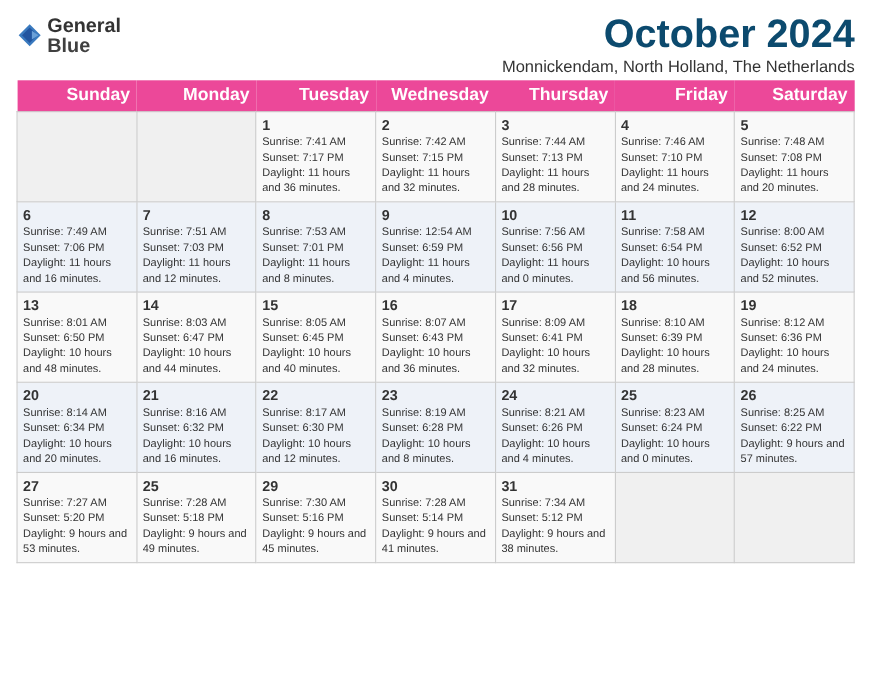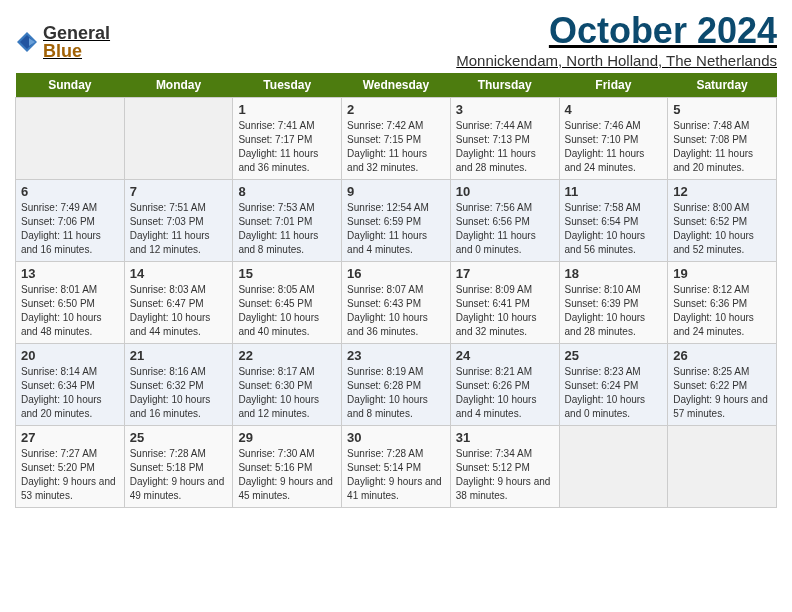--- a/index.html
+++ b/index.html
@@ -6,43 +6,42 @@
     body {
       font-family: Arial, sans-serif;
       background: #fff;
       width: 792px;
       min-height: 612px;
       padding: 10px 15px 15px;
     }
     .header {
       display: flex;
       justify-content: space-between;
-      align-items: center;
+      align-items: flex-start;
       margin-bottom: 4px;
-      text-decoration: underline;
     }
     .logo {
       display: flex;
       align-items: center;
       margin-top: 4px;
     }
     .logo-text {
       display: flex;
       flex-direction: column;
       line-height: 1;
     }
     .logo-general {
       font-size: 18px;
       font-weight: bold;
       color: #333;
     }
     .logo-blue {
       font-size: 18px;
       font-weight: bold;
-      color: #a16207;
+      color: #404040;
     }
     .logo-icon {
       width: 24px;
       height: 24px;
       margin-right: 4px;
     }
     .title-block {
       text-align: right;
     }
     .month-title {
@@ -54,25 +53,25 @@
       font-size: 15px;
       color: #333;
       font-weight: normal;
     }
     table {
       width: 100%;
       border-collapse: collapse;
       font-size: 11px;
     }
     thead tr th {
-      background-color: #4d7c0f;
+      background-color: #ec4899;
       color: white;
-      text-align: center;
+      text-align: right;
       padding: 5px 6px;
-      font-size: 12px;
+      font-size: 16px;
       font-weight: bold;
     }
     tbody tr td {
       border: 1px solid #ccc;
       vertical-align: top;
       padding: 4px 5px;
       width: 14.28%;
       min-height: 70px;
       height: 80px;
       color: #333;

